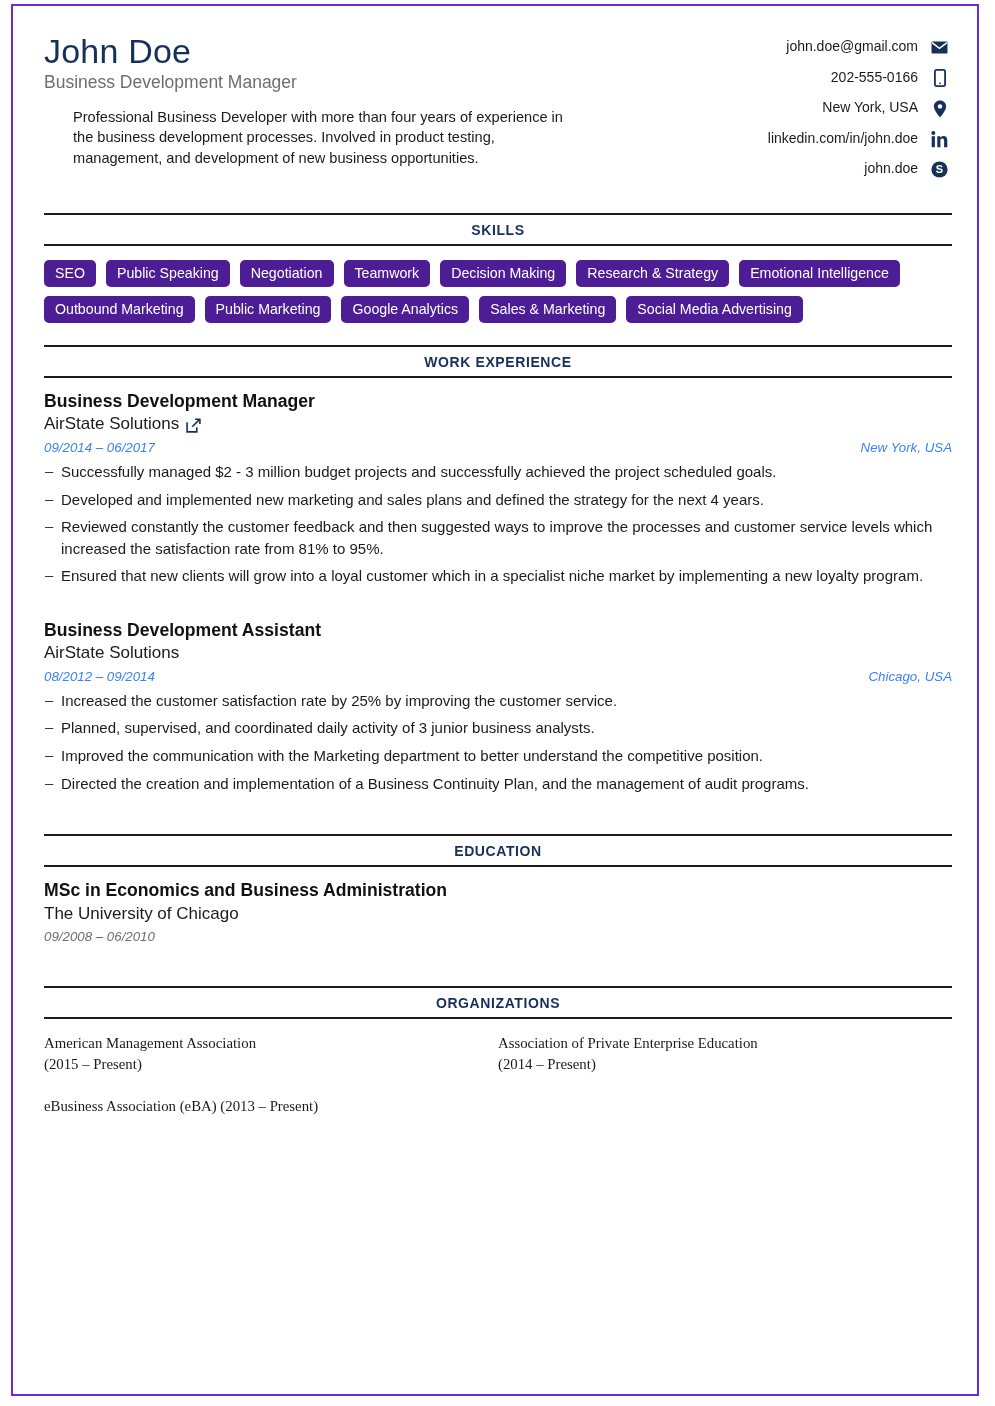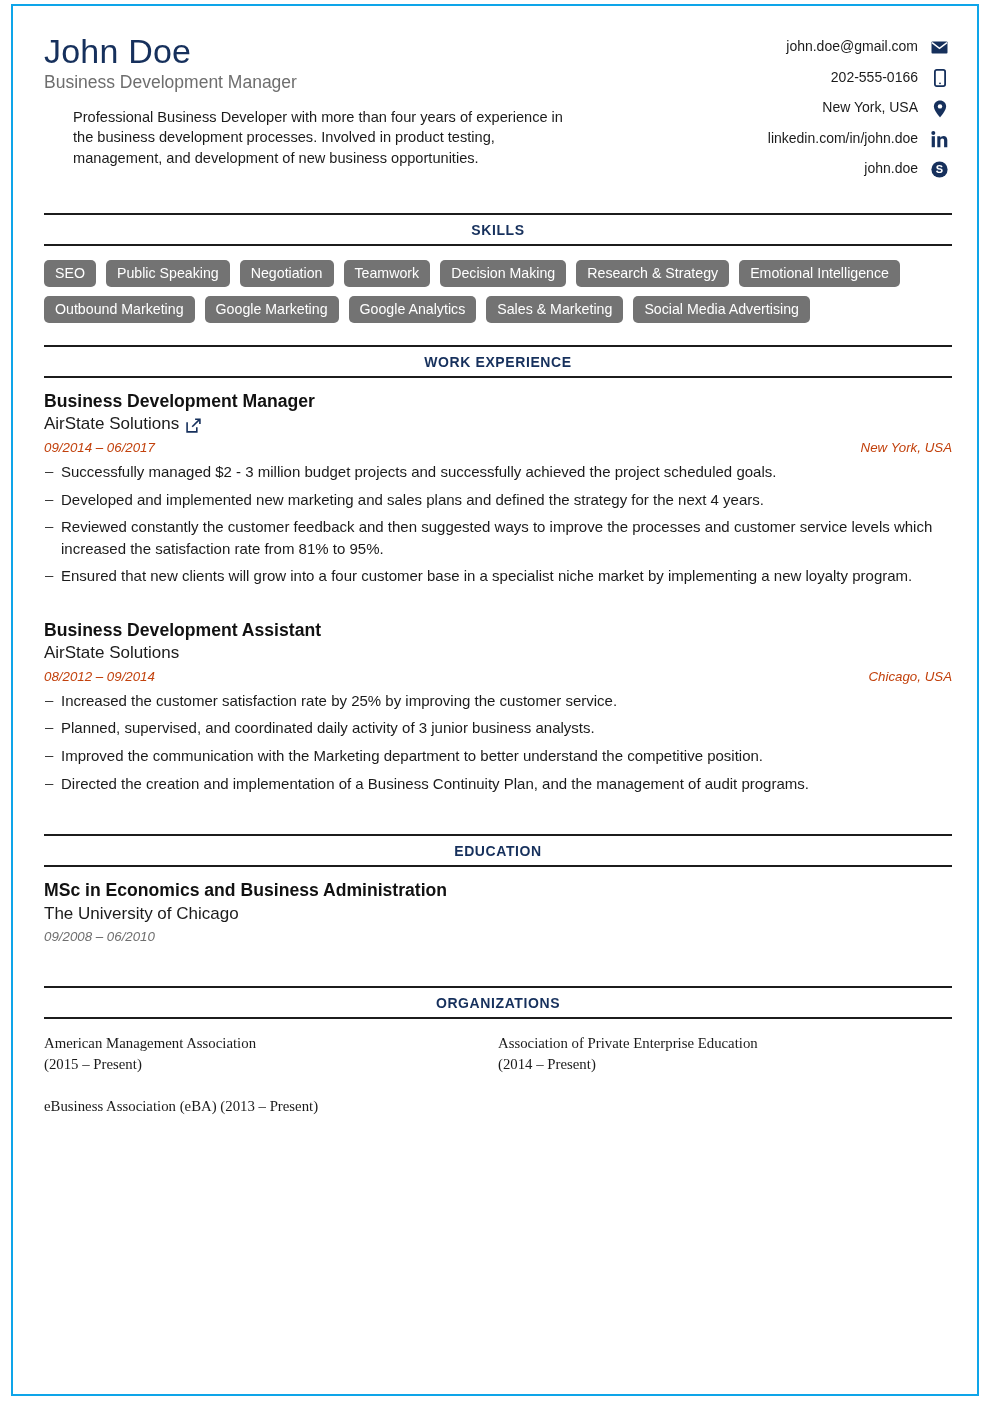--- a/index.html
+++ b/index.html
@@ -12,21 +12,21 @@
     position: relative;
     width: 995px;
     height: 1406px;
     background: #ffffff;
     overflow: hidden;
   }
   .sheet {
     position: absolute;
     left: 11px; top: 4px;
     width: 968px; height: 1392px;
-    border: 2px solid #0ea5e9;
+    border: 2px solid #6d28d9;
     background: #ffffff;
   }
   .inner {
     padding: 28px 28px 0 31px;
   }
 
   
   .header {
     display: flex;
     align-items: flex-start;
@@ -98,21 +98,21 @@
 
   
   .skills {
     display: flex;
     flex-wrap: wrap;
     gap: 9px 10px;
     width: 912px;
     padding-top: 14px;
   }
   .skill-badge {
-    background: #737373;
+    background: #4c1d95;
     color: #ffffff;
     font-size: 14.2px;
     border-radius: 5px;
     padding: 5px 11px 6px 11px;
     line-height: 1.15;
     white-space: nowrap;
   }
 
   
   .entry { padding-top: 12px; }
@@ -141,21 +141,21 @@
     display: flex;
     justify-content: space-between;
     align-items: baseline;
     width: 908px;
     margin-top: 4px;
     margin-bottom: 6px;
   }
   .entry-date, .entry-location {
     font-size: 13.3px;
     font-style: italic;
-    color: #c2410c;
+    color: #3b82f6;
   }
   ul.bullets {
     list-style: none;
     margin: 0;
     padding: 0;
     width: 908px;
   }
   ul.bullets li {
     position: relative;
     padding-left: 17px;
@@ -286,21 +286,21 @@
 
         <div class="skills">
           <span class="skill-badge">SEO</span>
           <span class="skill-badge">Public Speaking</span>
           <span class="skill-badge">Negotiation</span>
           <span class="skill-badge">Teamwork</span>
           <span class="skill-badge">Decision Making</span>
           <span class="skill-badge">Research &amp; Strategy</span>
           <span class="skill-badge">Emotional Intelligence</span>
           <span class="skill-badge">Outbound Marketing</span>
-          <span class="skill-badge">Google Marketing</span>
+          <span class="skill-badge">Public Marketing</span>
           <span class="skill-badge">Google Analytics</span>
           <span class="skill-badge">Sales &amp; Marketing</span>
           <span class="skill-badge">Social Media Advertising</span>
         </div>
       </div>
 
       <div class="section">
         <div class="rule"></div>
         <div class="section-title">WORK EXPERIENCE</div>
         <div class="rule"></div>
@@ -318,21 +318,21 @@
             </span>
           </div>
           <div class="entry-meta">
             <span class="entry-date">09/2014 – 06/2017</span>
             <span class="entry-location">New York, USA</span>
           </div>
           <ul class="bullets">
             <li>Successfully managed $2 - 3 million budget projects and successfully achieved the project scheduled goals.</li>
             <li>Developed and implemented new marketing and sales plans and defined the strategy for the next 4 years.</li>
             <li>Reviewed constantly the customer feedback and then suggested ways to improve the processes and customer service levels which increased the satisfaction rate from 81% to 95%.</li>
-            <li>Ensured that new clients will grow into a four customer base in a specialist niche market by implementing a new loyalty program.</li>
+            <li>Ensured that new clients will grow into a loyal customer which in a specialist niche market by implementing a new loyalty program.</li>
           </ul>
         </div>
 
         <div class="entry">
           <div class="entry-role">Business Development Assistant</div>
           <div class="entry-company">
             <span>AirState Solutions</span>
           </div>
           <div class="entry-meta">
             <span class="entry-date">08/2012 – 09/2014</span>

